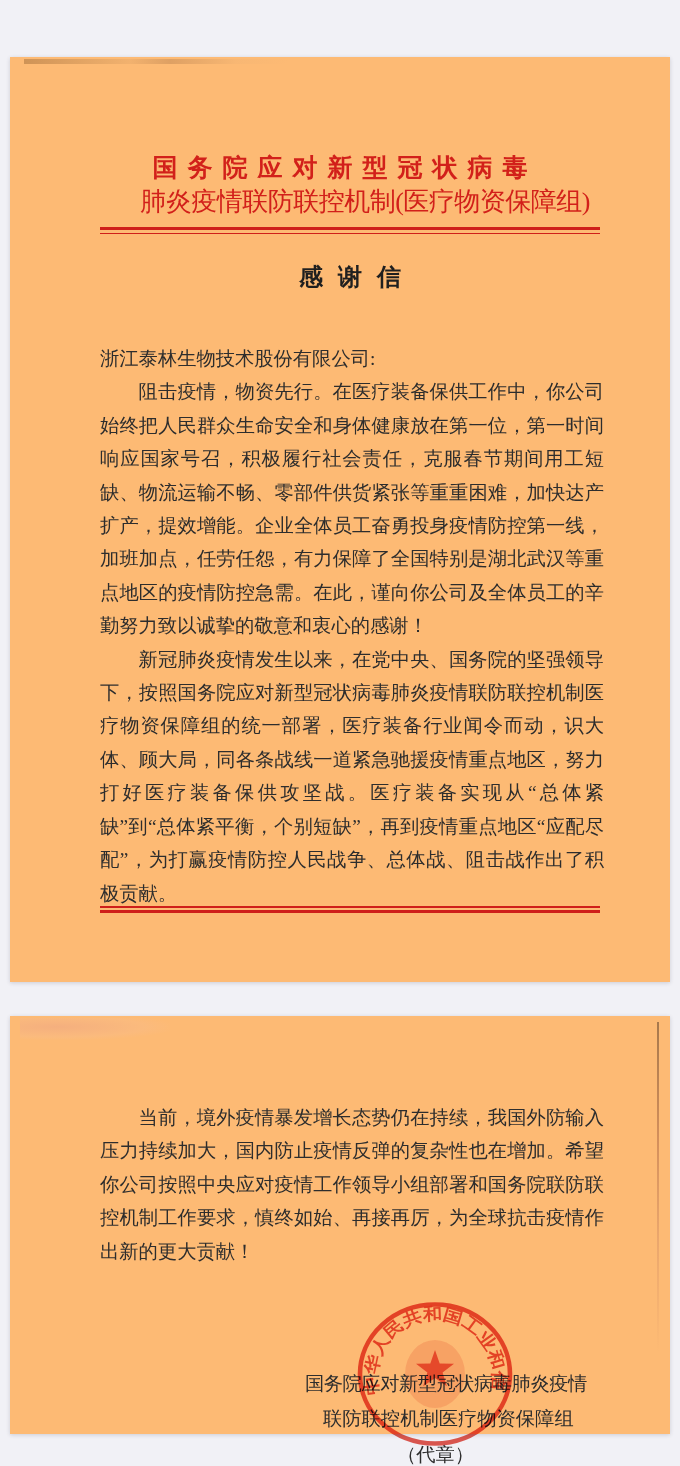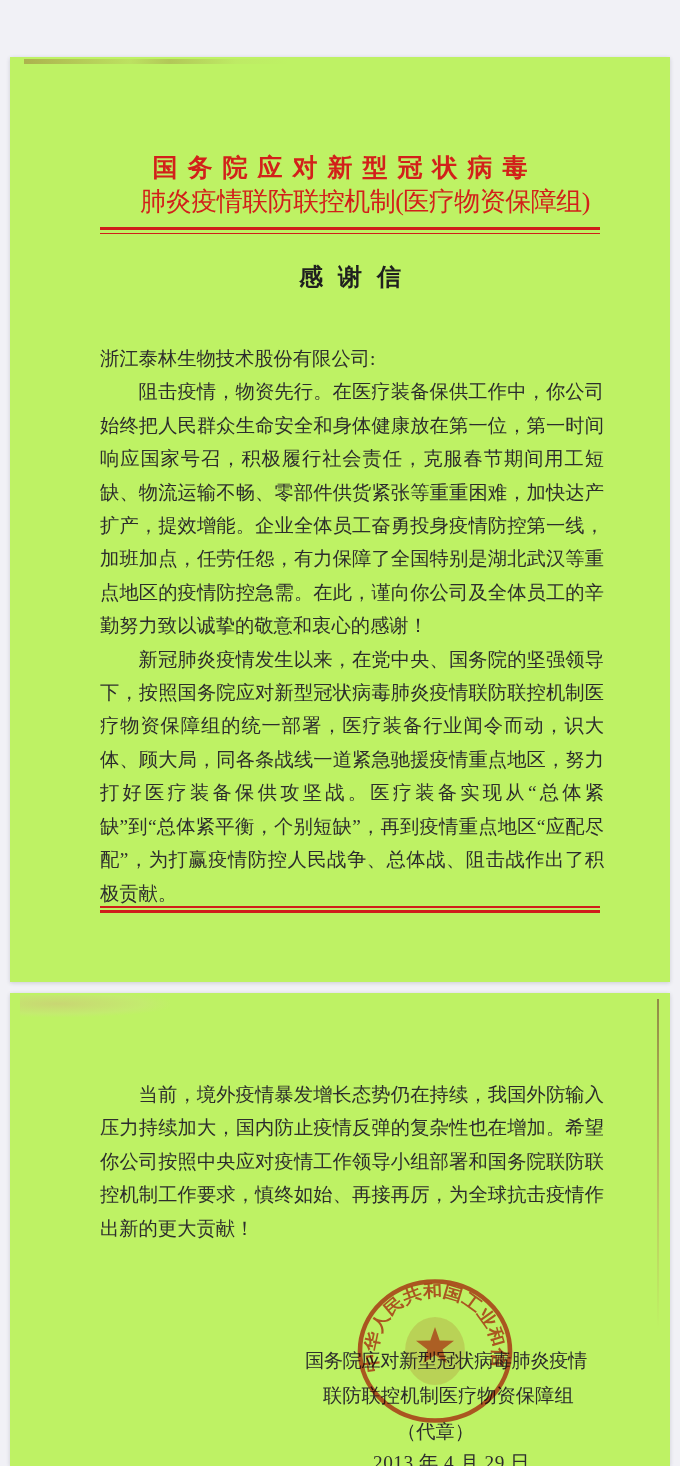--- a/index.html
+++ b/index.html
@@ -8,25 +8,25 @@
     position: relative;
     width: 680px; height: 1466px;
     background: #f1f1f6;
     font-family: "Liberation Serif", serif;
     overflow: hidden;
   }
   .page {
     position: absolute;
     left: 10px;
     width: 660px;
-    background: #bef264;
+    background: #fdba74;
     box-shadow: 0 1px 4px rgba(40,40,60,0.18);
   }
   #page1 { top: 57px;  height: 925px; }
-  #page2 { top: 993px; height: 473px; }
+  #page2 { top: 1016px; height: 418px; }
 
   
   .lh-line1 {
     position: absolute; top: 94px; left: 80px; width: 500px;
     text-align: center;
     color: #d2201a;
     font-weight: 700;
     font-size: 25px;
     letter-spacing: 10px;
     text-indent: 10px; 

